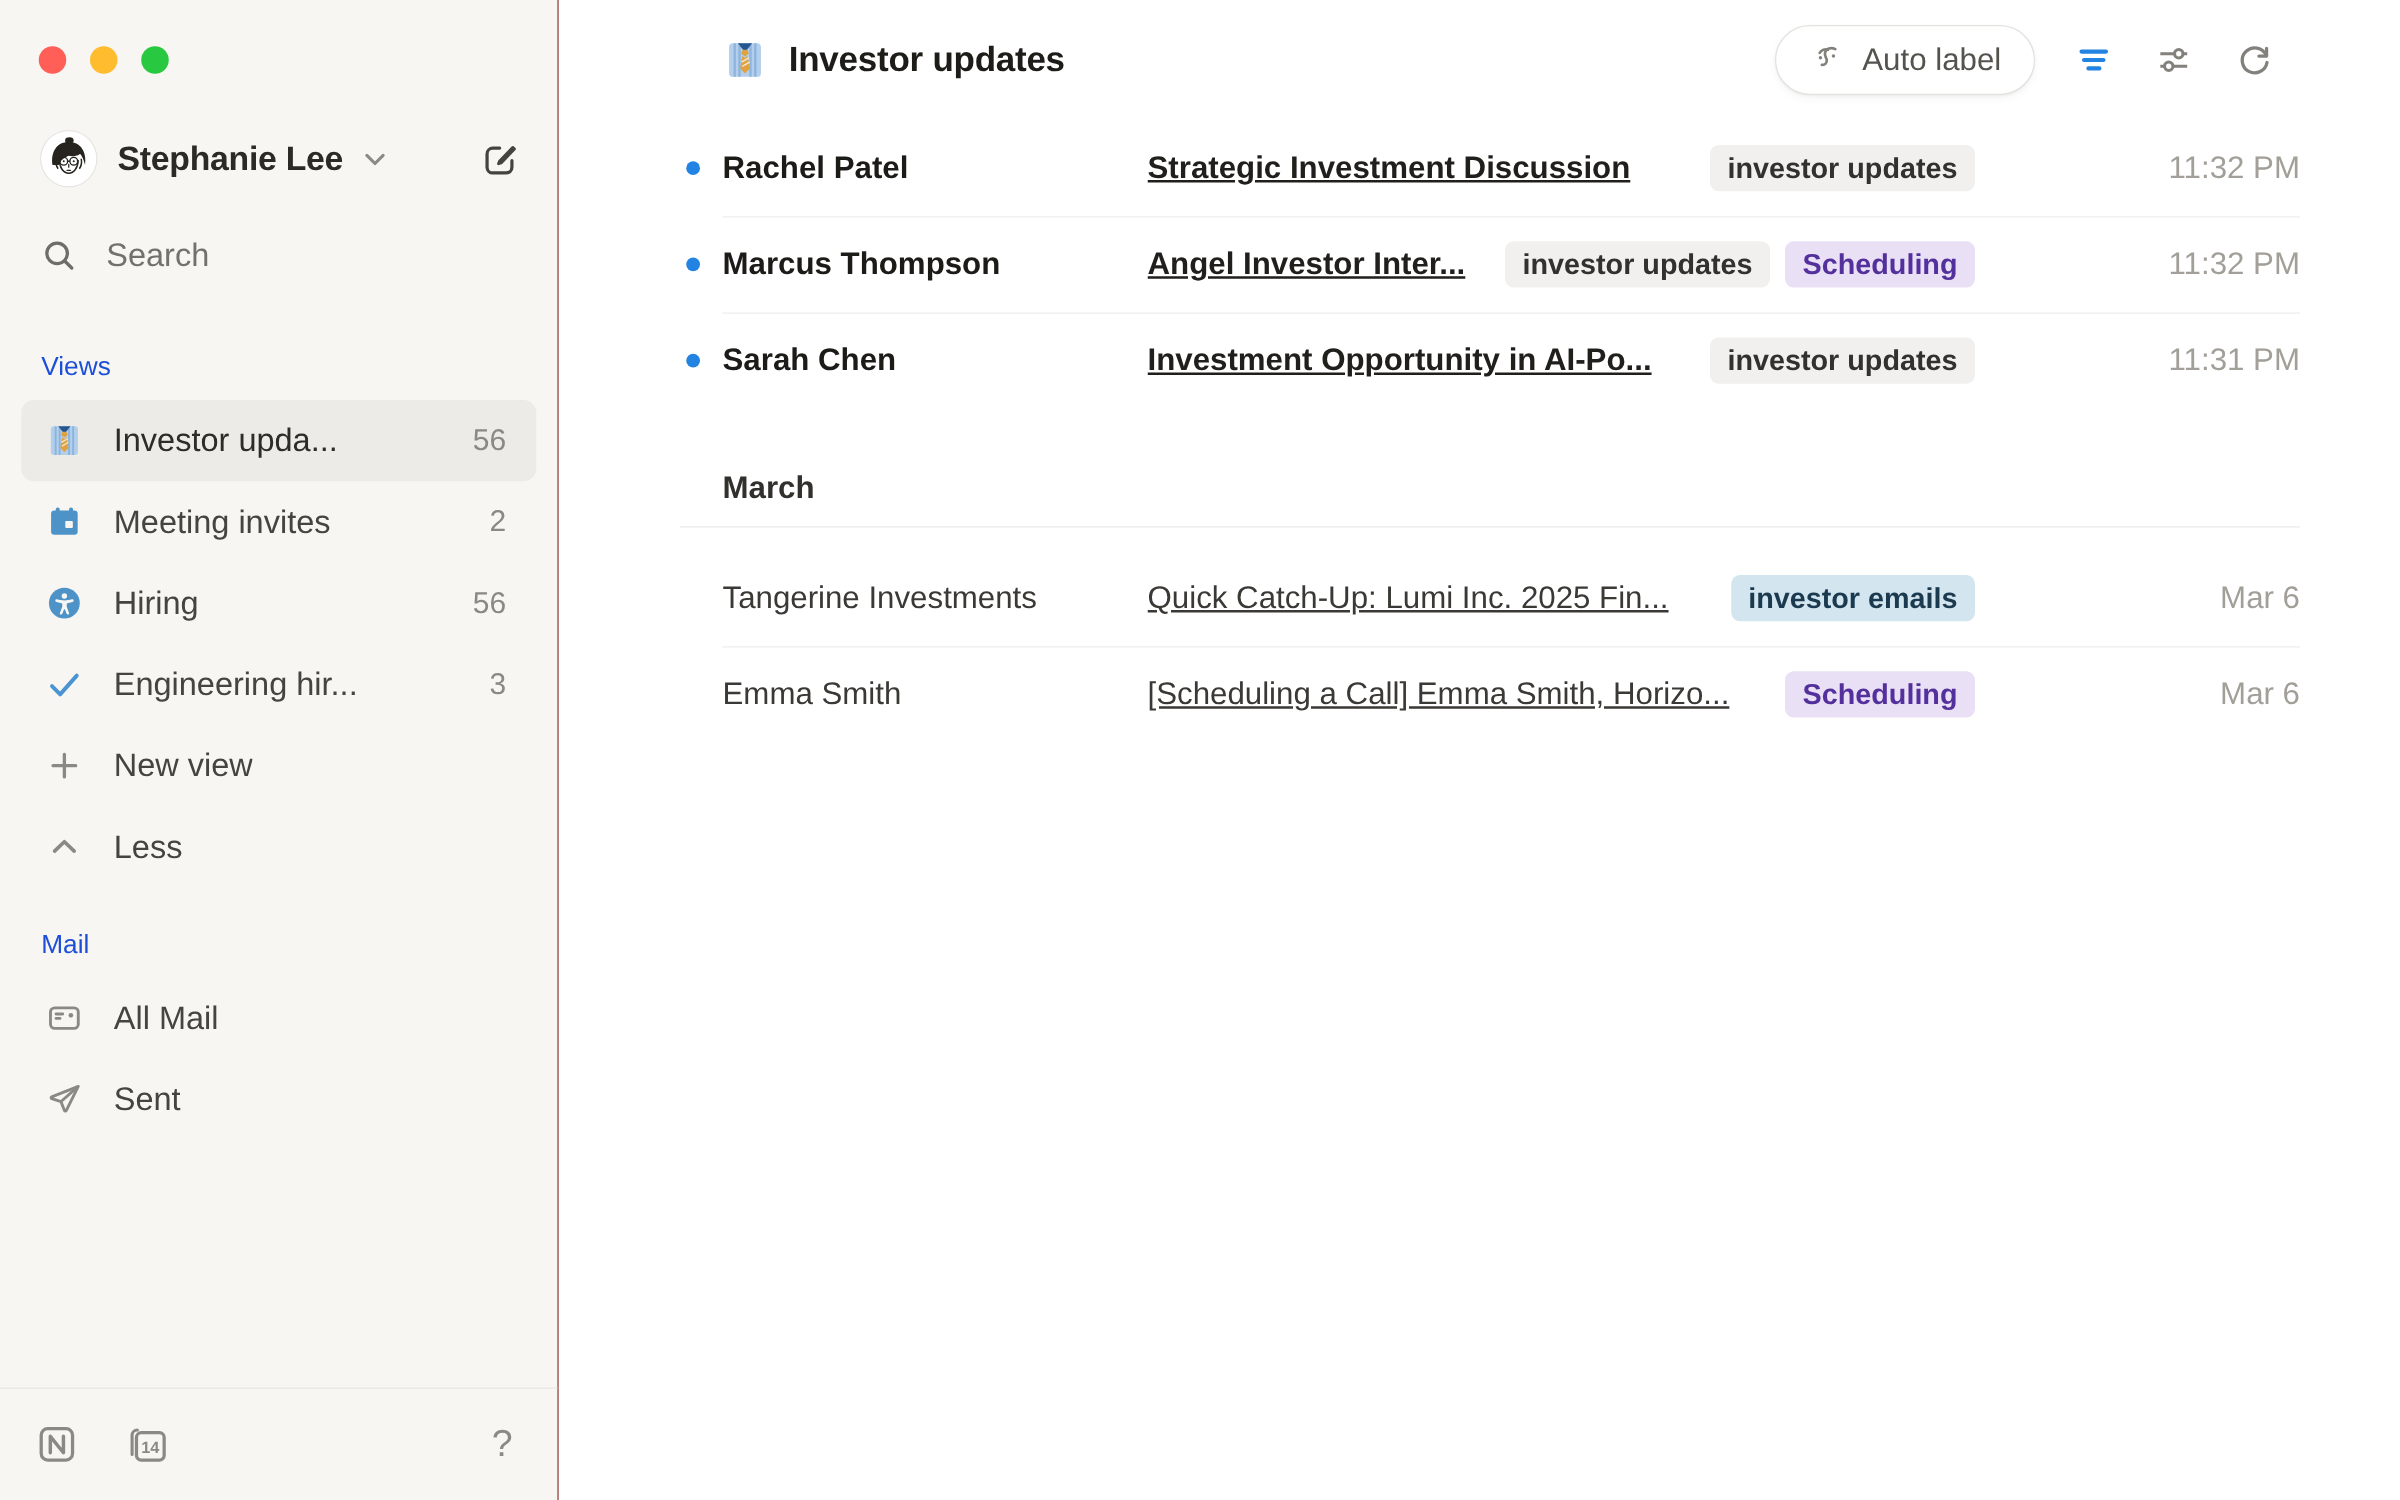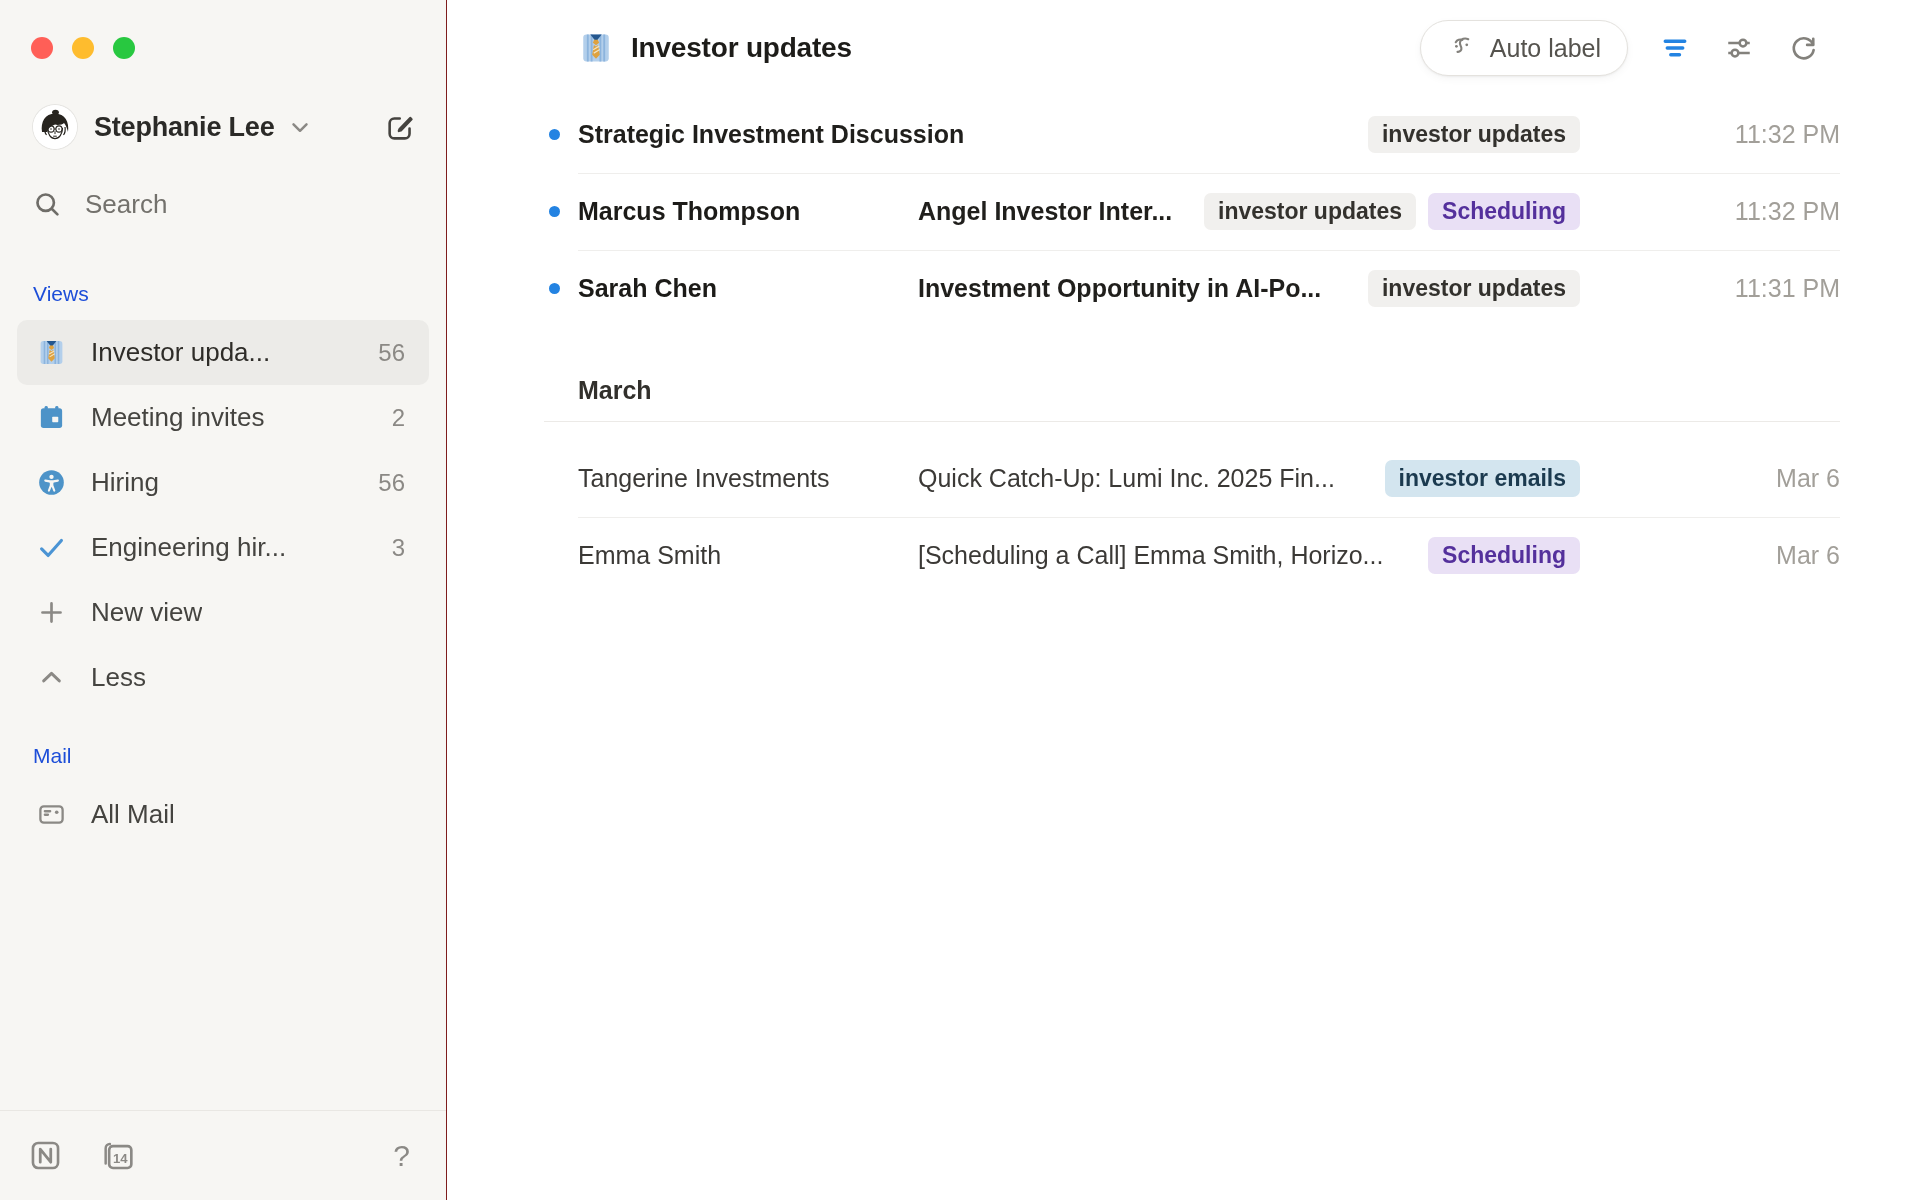--- a/index.html
+++ b/index.html
@@ -78,21 +78,21 @@
   .icon-btn svg{width:30px;height:30px;}
 
   .email-list{padding:0 80px 0 97px;flex:1;overflow:hidden;}
   .email-row{display:flex;align-items:center;height:77px;position:relative;cursor:pointer;}
   .email-row.divided::before{content:"";position:absolute;left:34px;right:0;top:0;height:1px;background:#efeeec;}
   .dot-col{width:34px;flex:none;display:flex;align-items:center;}
   .unread-dot{width:11px;height:11px;border-radius:50%;background:var(--accent);margin-left:5px;display:none;}
   .email-row.unread .unread-dot{display:block;}
   .sender{width:340px;flex:none;font-size:25px;color:#3b3936;white-space:nowrap;overflow:hidden;}
   .email-row.unread .sender{font-weight:700;color:#1c1b18;}
-  .subject{flex:1;min-width:0;font-size:25px;color:#3b3936;white-space:nowrap;overflow:hidden;}
+  .subject{flex:1;min-width:0;font-size:25px;color:#3b3936;white-space:nowrap;overflow:hidden;text-decoration:underline;}
   .email-row.unread .subject{font-weight:600;color:#201f1c;}
   .tags{display:flex;gap:12px;margin:0 70px 0 20px;flex:none;}
   .tag{height:37px;display:inline-flex;align-items:center;padding:0 14px;border-radius:7px;font-size:23px;font-weight:600;white-space:nowrap;cursor:pointer;}
   .tag-gray{background:var(--tag-gray-bg);color:var(--tag-gray-text);}
   .tag-purple{background:var(--tag-purple-bg);color:var(--tag-purple-text);}
   .tag-blue{background:var(--tag-blue-bg);color:var(--tag-blue-text);}
   .time{width:190px;flex:none;text-align:right;font-size:25px;color:#a29f99;}
 
   .section-header{margin-top:25px;height:70px;display:flex;align-items:flex-end;padding:0 0 16px 34px;
     border-bottom:1px solid #eceae7;font-size:25px;font-weight:600;color:#32302c;}
@@ -233,20 +233,30 @@
             <svg viewBox="0 0 24 24">
       <rect x="2.8" y="5.2" width="18.4" height="13.6" rx="2.8" fill="none" stroke="#8b8985" stroke-width="1.9"></rect>
       <path d="M6.5 9.3h4.4M6.5 12.2h2.6" stroke="#8b8985" stroke-width="1.9" stroke-linecap="round"></path>
       <circle cx="16.3" cy="10.1" r="1.5" fill="#8b8985"></circle>
     </svg>
           </span>
     <span class="nav-label">All Mail</span>
 
   </div>
 
+  <div class="nav-item">
+    <span class="nav-icon">
+            <svg viewBox="0 0 24 24">
+      <path d="M21.2 3.4 3.6 10.3c-.55.22-.52 1 .04 1.18l6.1 2 2.3 5.9c.2.55 1 .57 1.2.02L21.2 3.4Z" fill="none" stroke="#8b8985" stroke-width="1.9" stroke-linejoin="round"></path>
+      <path d="M9.8 13.4 21.2 3.4" stroke="#8b8985" stroke-width="1.9" fill="none"></path>
+    </svg>
+          </span>
+    <span class="nav-label">Sent</span>
+
+  </div>
 
 </nav>
 
     <div class="sidebar-spacer"></div>
 
     <div class="bottom-bar">
       <span class="bottom-icon">
         <svg viewBox="0 0 24 24">
           <rect x="3.4" y="3.4" width="17.2" height="17.2" rx="3.6" fill="none" stroke="#8b8985" stroke-width="1.8"></rect>
           <path d="M8.4 16.6V7.6l7.2 9V7.6" fill="none" stroke="#8b8985" stroke-width="1.9" stroke-linecap="round" stroke-linejoin="round"></path>
@@ -309,20 +319,21 @@
       </div>
     </header>
 
     <div class="email-list" id="email-list">
         <div class="email-group">
           <div class="group-rows">
   <div class="email-row unread">
     <span class="dot-col">
       <span class="unread-dot"></span>
     </span>
+    <span class="sender">Rachel Patel</span>
     <span class="subject">Strategic Investment Discussion</span>
     <span class="tags">
                 <span class="tag tag-gray">investor updates</span>
               </span>
     <span class="time">11:32 PM</span>
   </div>
 
   <div class="email-row unread divided">
     <span class="dot-col">
       <span class="unread-dot"></span>

